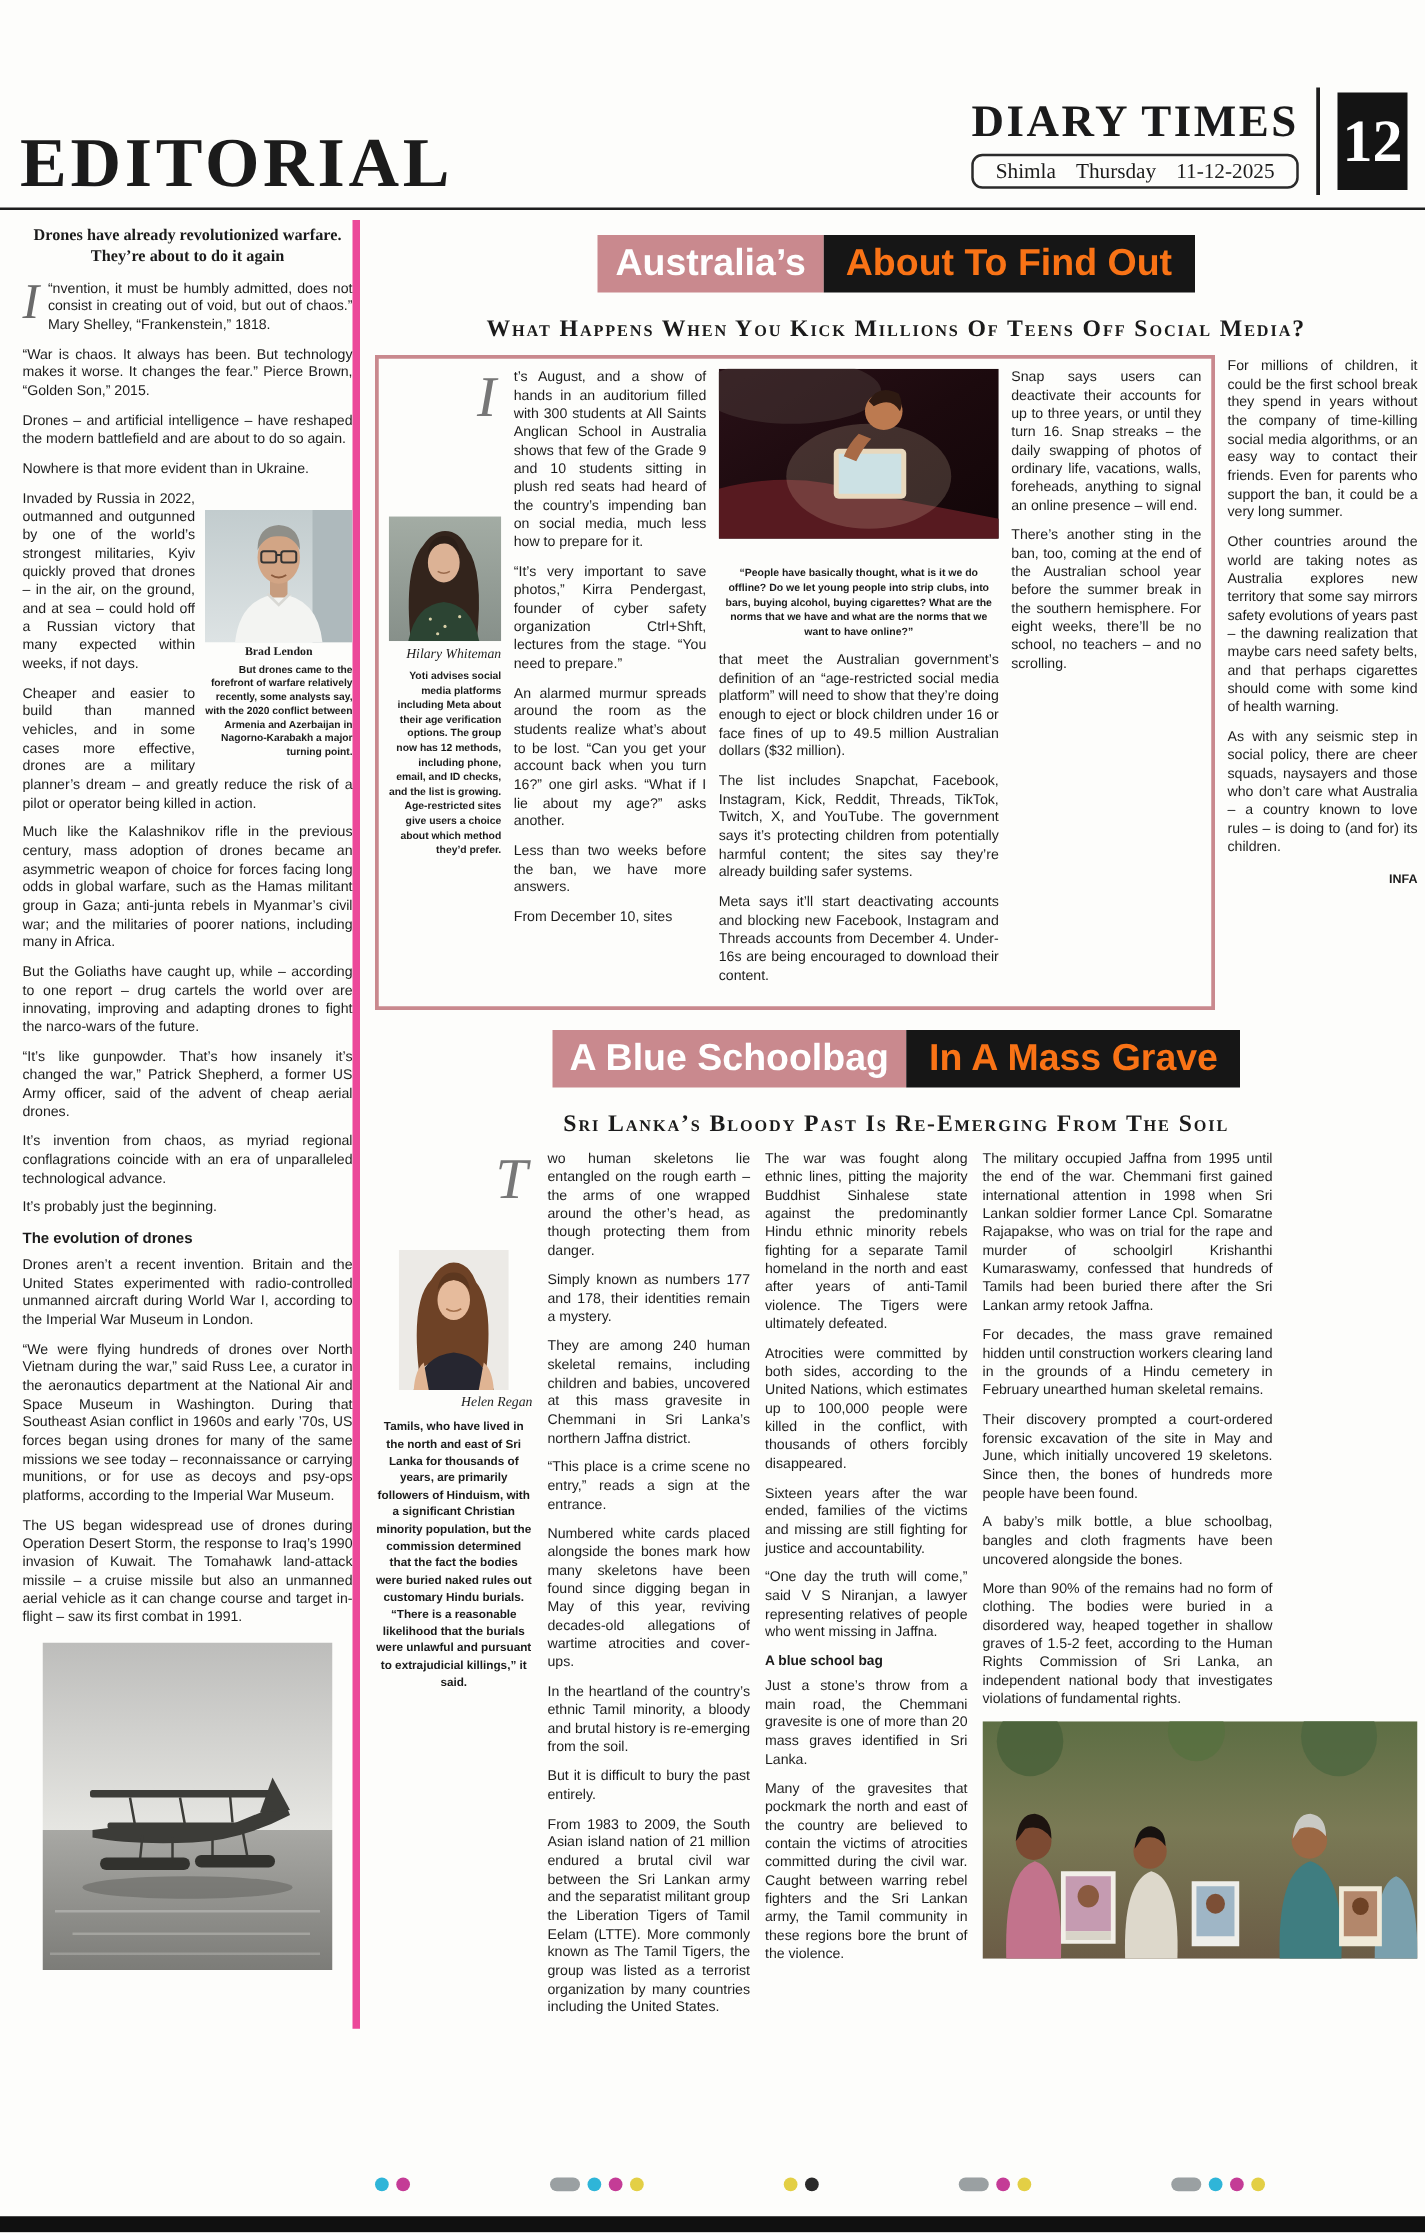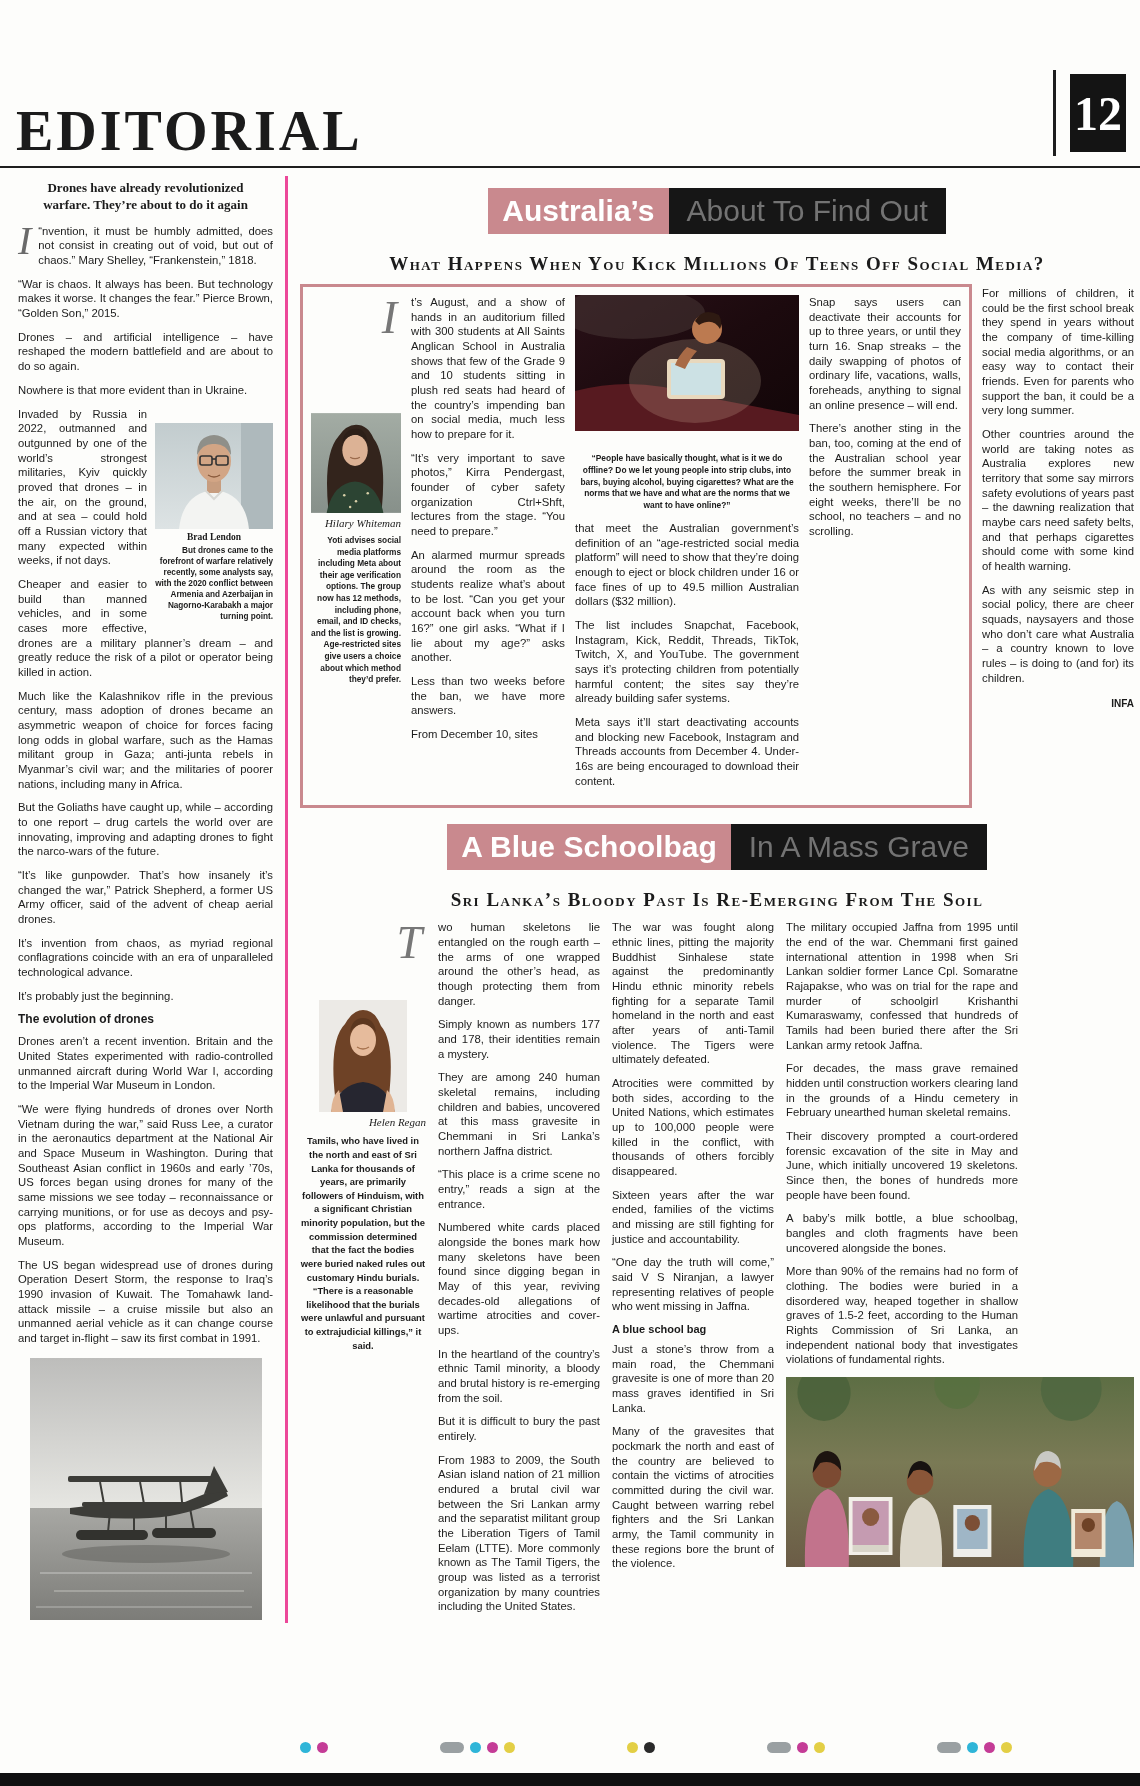--- a/index.html
+++ b/index.html
@@ -16,41 +16,41 @@
   .mh-block { text-align:center; }
   .mh-title { font-family:"Liberation Serif", serif; font-size:36px; font-weight:bold; letter-spacing:2px; }
   .dateline { border:2px solid #2b2b2b; border-radius:9px; padding:2px 12px; margin-top:5px;
               font-family:"Liberation Serif", serif; font-size:17px; display:flex; gap:16px; justify-content:center; }
   .vline { width:3px; height:86px; background:#1e1e1e; }
   .pagenum { width:56px; height:78px; background:#141414; color:#fff; font-family:"Liberation Serif", serif;
              font-weight:bold; font-size:48px; display:flex; align-items:center; justify-content:center; }
 
   
   .pbody { display:flex; padding:8px 6px 0 18px; gap:12px; }
-  .left-col { width:270px; flex:none; border-right:3px solid #ec4899; padding-right:12px; }
+  .left-col { width:270px; flex:none; border-right:6px solid #ec4899; padding-right:0; }
   .main-col { flex:1; min-width:0; }
 
   
   .lc-title { font-family:"Liberation Serif", serif; font-weight:bold; font-size:13px;
               text-align:center; line-height:1.3; margin:4px 6px 10px; }
   .para, .art p { font-size:11.3px; line-height:1.3; text-align:justify; margin:0 0 9px; color:#1c1c1c; }
   .dropcap { float:left; font-family:"Liberation Serif", serif; font-style:italic; font-size:40px;
              line-height:30px; color:#6a6a6a; margin:2px 7px 0 0; }
   .photo-float { float:right; width:118px; margin:16px 0 6px 8px; }
   .photo-float svg { display:block; width:118px; height:106px; }
   .pf-name { font-family:"Liberation Serif", serif; font-size:9.5px; font-weight:bold; text-align:center; margin-top:3px; }
   .pf-cap { font-size:8.2px; font-weight:bold; text-align:right; line-height:1.35; margin-top:3px; }
   .lc-subhead { font-size:12px; font-weight:bold; margin:2px 0 8px; }
   .plane-photo { width:232px; margin:12px auto 0; }
   .plane-photo svg { display:block; width:232px; height:262px; }
 
   
   .title-bar { display:flex; justify-content:center; margin:12px 0 19px; }
   .tb-accent { background:var(--rose,#c9898e); color:#fff; font-weight:bold; font-size:30px; padding:6px 14px; }
-  .tb-main   { background:#161616; color:#737373; font-weight:normal; font-size:30px; padding:6px 18px; }
+  .tb-main   { background:#161616; color:#f97316; font-weight:bold; font-size:30px; padding:6px 18px; }
   .kicker { font-family:"Liberation Serif", serif; font-weight:bold; font-variant:small-caps;
             letter-spacing:1.5px; text-align:center; font-size:19px; margin:7px 0 9px; }
   .dropcap-big { font-family:"Liberation Serif", serif; font-style:italic; font-size:46px; color:#777;
                  text-align:right; line-height:1; padding-right:4px; }
   .author-name { font-family:"Liberation Serif", serif; font-style:italic; font-size:11px;
                  text-align:right; margin:4px 0 6px; }
   .author-cap { font-size:8.3px; font-weight:bold; line-height:1.4; }
   .credit { font-weight:bold; font-size:10px; text-align:right; margin-top:4px; }
   .mini-subhead { font-size:11px; font-weight:bold; margin:0 0 7px; }
 
@@ -84,20 +84,28 @@
   .bottom-bar { position:absolute; left:0; right:0; bottom:0; height:13px; background:#101010; }
 </style>
 </head>
 <body>
 
 <div class="page">
 
   <header>
     <div class="editorial">EDITORIAL</div>
     <div class="mh-right">
+      <div class="mh-block">
+        <div class="mh-title">DIARY TIMES</div>
+        <div class="dateline">
+          <span>Shimla</span>
+          <span>Thursday</span>
+          <span>11-12-2025</span>
+        </div>
+      </div>
       <div class="vline"></div>
       <div class="pagenum">12</div>
     </div>
   </header>
 
   <div class="pbody">
 
     <aside class="left-col">
       <h2 class="lc-title">Drones have already revolutionized warfare. They’re about to do it again</h2>
 

